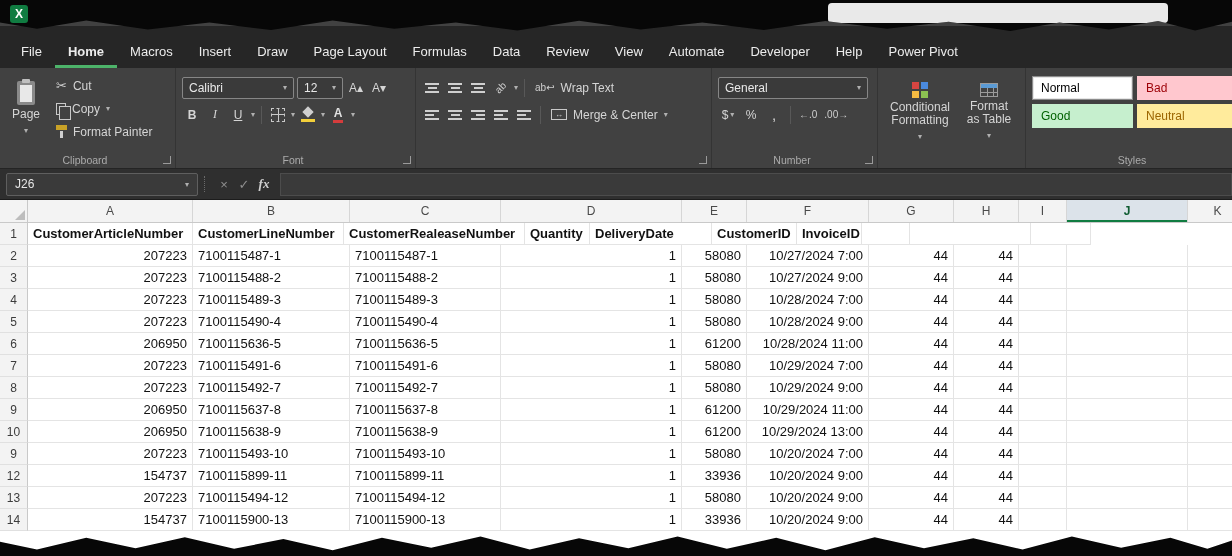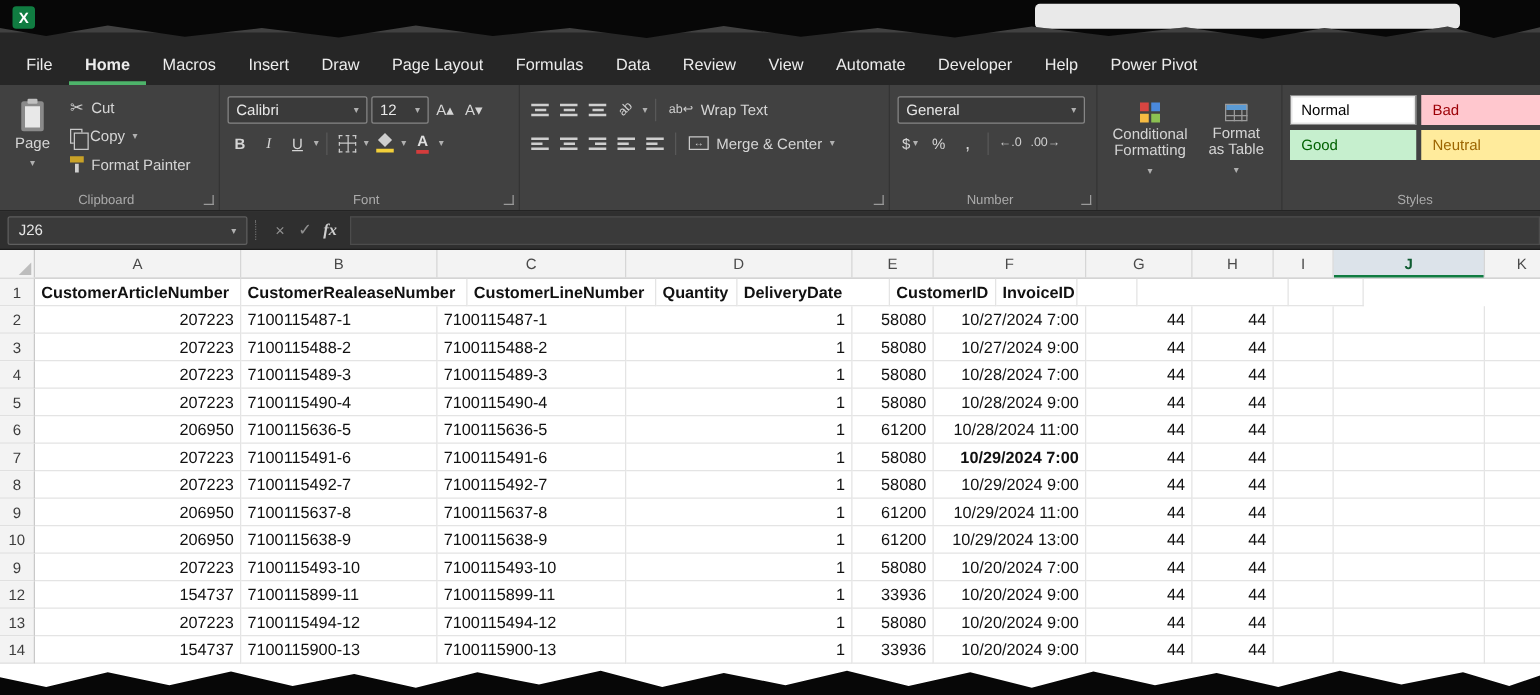--- a/index.html
+++ b/index.html
@@ -304,22 +304,22 @@
         <div class="colhead" style="width: 85px;">G</div>
         <div class="colhead" style="width: 65px;">H</div>
         <div class="colhead" style="width: 48px;">I</div>
         <div class="colhead sel" style="width: 121px;">J</div>
         <div class="colhead" style="width: 60px;">K</div>
       </div>
     <div id="gridrows">
         <div class="grow hdr">
           <div class="gut">1</div>
           <div class="cell" style="width: 165px;">CustomerArticleNumber</div>
+          <div class="cell" style="width: 151px;">CustomerLineNumber</div>
           <div class="cell" style="width: 181px;">CustomerRealeaseNumber</div>
-          <div class="cell" style="width: 151px;">CustomerLineNumber</div>
           <div class="cell" style="width: 65px;">Quantity</div>
           <div class="cell" style="width: 122px;">DeliveryDate</div>
           <div class="cell" style="width: 85px;">CustomerID</div>
           <div class="cell" style="width: 65px;">InvoiceID</div>
           <div class="cell" style="width: 48px;"></div>
           <div class="cell" style="width: 121px;"></div>
           <div class="cell" style="width: 60px;"></div>
         </div>
         <div class="grow">
           <div class="gut">2</div>
@@ -391,21 +391,21 @@
           <div class="cell" style="width: 121px;"></div>
           <div class="cell" style="width: 60px;"></div>
         </div>
         <div class="grow">
           <div class="gut">7</div>
           <div class="cell num" style="width: 165px;">207223</div>
           <div class="cell" style="width: 157px;">7100115491-6</div>
           <div class="cell" style="width: 151px;">7100115491-6</div>
           <div class="cell num" style="width: 181px;">1</div>
           <div class="cell num" style="width: 65px;">58080</div>
-          <div class="cell num" style="width: 122px; font-weight: bold;">10/29/2024 7:00</div>
+          <div class="cell num" style="width: 122px;">10/29/2024 7:00</div>
           <div class="cell num" style="width: 85px;">44</div>
           <div class="cell num" style="width: 65px;">44</div>
           <div class="cell" style="width: 48px;"></div>
           <div class="cell" style="width: 121px;"></div>
           <div class="cell" style="width: 60px;"></div>
         </div>
         <div class="grow">
           <div class="gut">8</div>
           <div class="cell num" style="width: 165px;">207223</div>
           <div class="cell" style="width: 157px;">7100115492-7</div>

